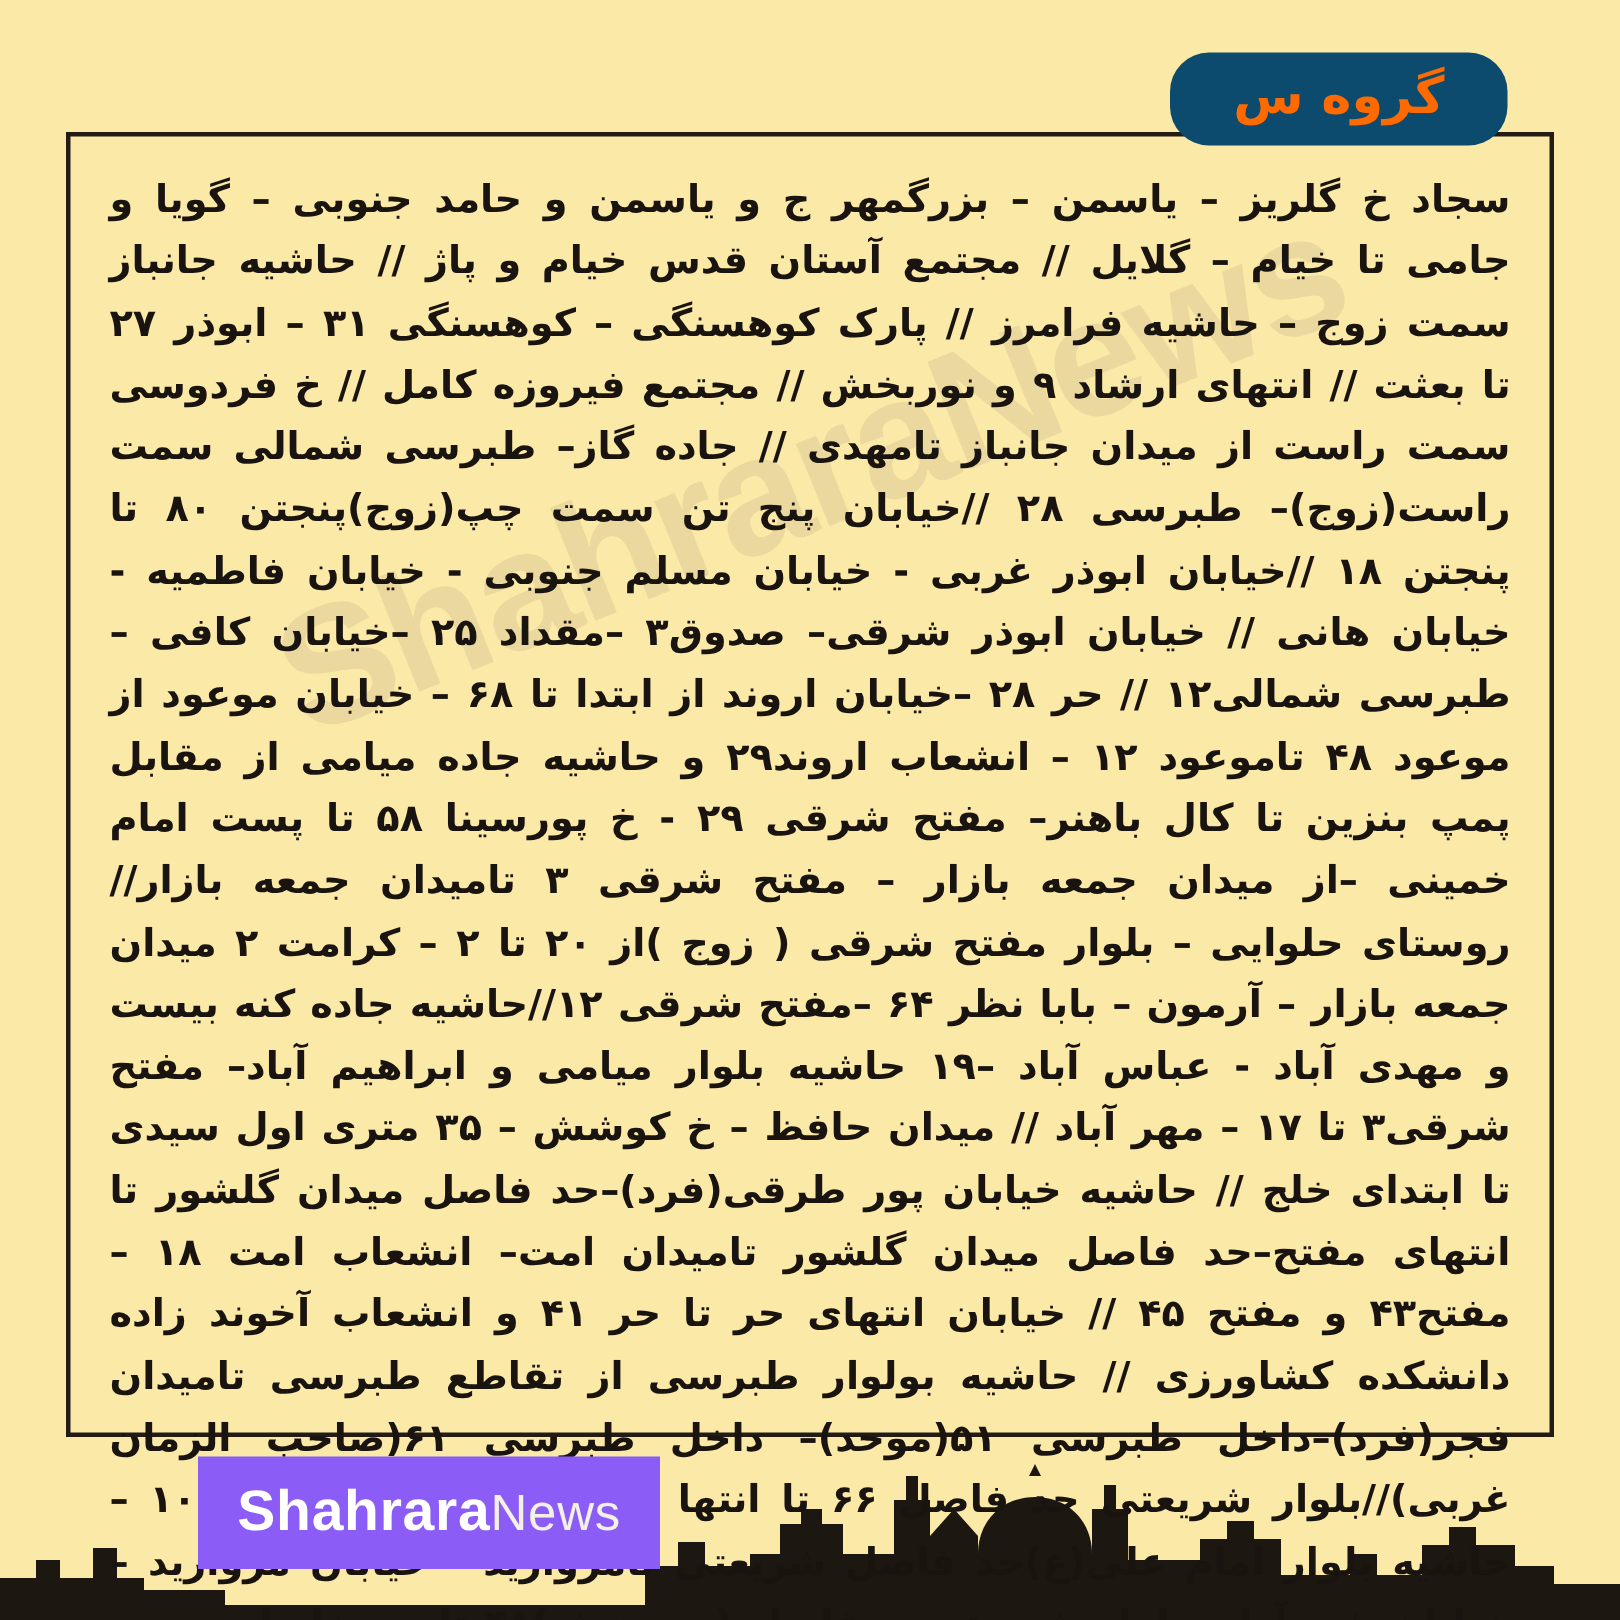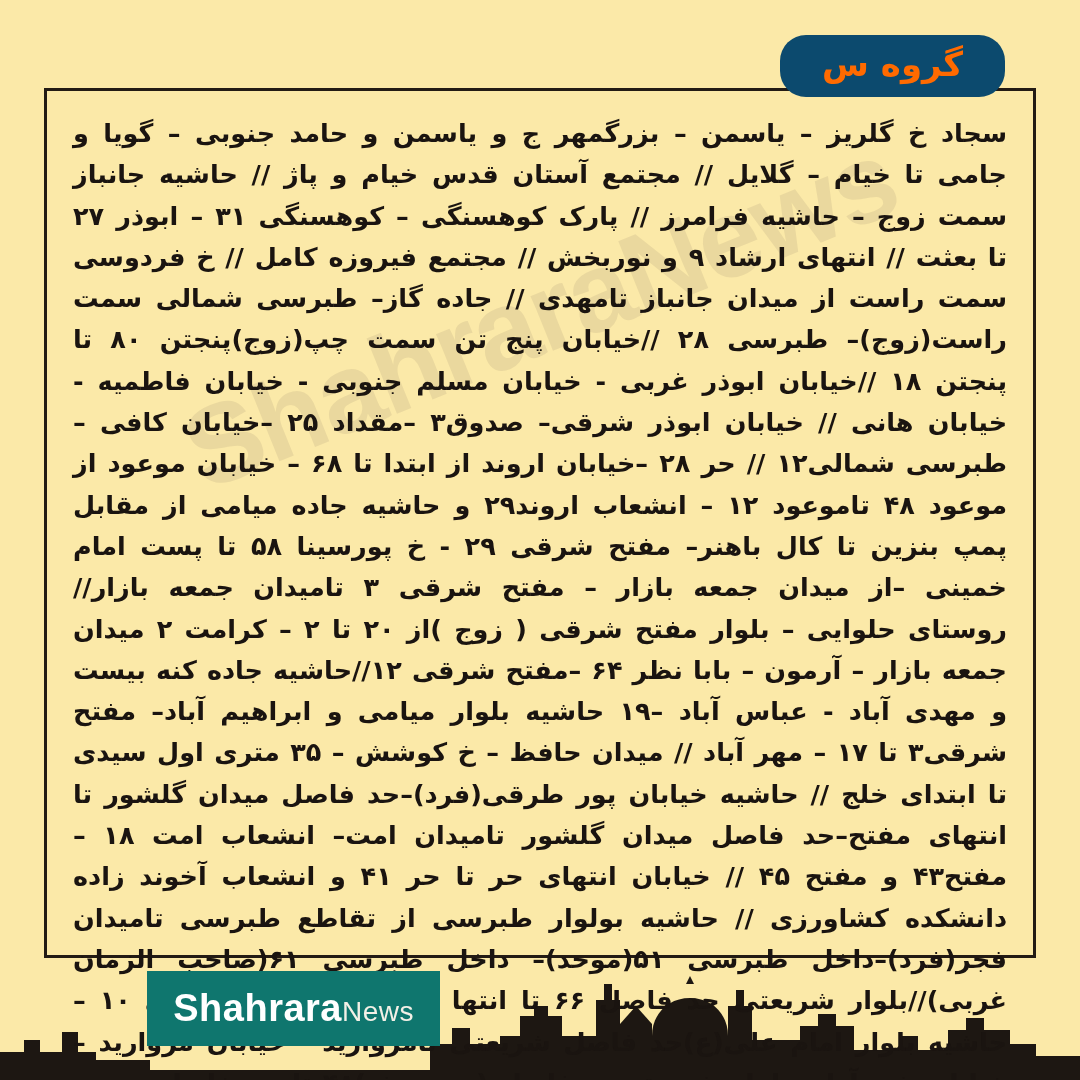--- a/index.html
+++ b/index.html
@@ -81,37 +81,37 @@
     left: 0;
     right: 0;
     bottom: 0;
     height: 140px;
     z-index: 2;
   }
   #logo-block {
     position: absolute;
     right: 640px;
     bottom: 34px;
-    background: #0f766e;
+    background: #8b5cf6;
     padding: 16px 26px;
     z-index: 6;
     display: flex;
     align-items: baseline;
     direction: ltr;
   }
   #logo-block .shahrara {
     color: #ffffff;
     font-size: 38px;
     font-weight: bold;
     font-family: "Liberation Sans", sans-serif;
     letter-spacing: 0.5px;
   }
   #logo-block .news {
     color: #f3f0e6;
-    font-size: 28px;
+    font-size: 34px;
     font-weight: normal;
     font-family: "Liberation Sans", sans-serif;
     letter-spacing: 0.5px;
   }
 </style>
 </head>
 <body>
 
 <div id="watermark">ShahraraNews</div>
 

